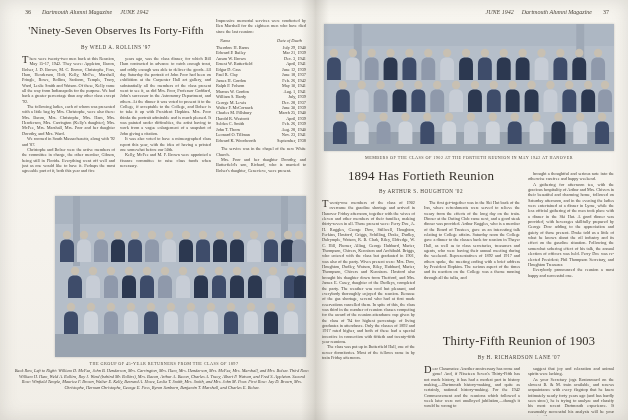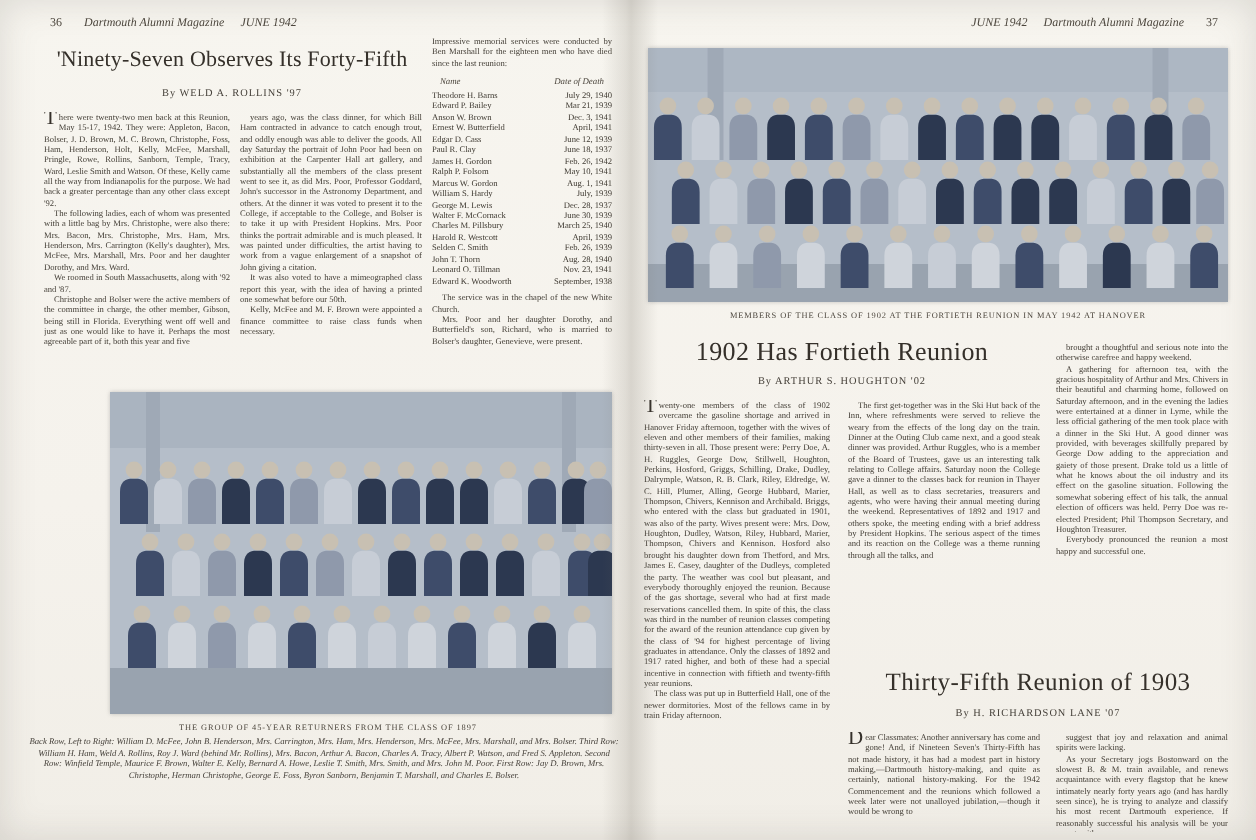--- a/index.html
+++ b/index.html
@@ -279,21 +279,21 @@
           <use href="#fig" x="192" y="94"></use>
           <use href="#fig" x="214" y="94"></use>
           <use href="#fig" x="236" y="94"></use>
           <use href="#fig" x="258" y="94"></use>
           <use href="#fig" x="280" y="94"></use>
       </g>
     </svg>
   </div>
   <div class="abs cap-title" style="left:324px; top:155px; width:290px;">MEMBERS OF THE CLASS OF 1902 AT THE FORTIETH REUNION IN MAY 1942 AT HANOVER</div>
 
-  <div class="abs art-title t2" style="left:322px; top:168px; width:198px;">1902 Has Fortieth Reunion</div>
+  <div class="abs art-title t2" style="left:322px; top:168px; width:198px;">1894 Has Fortieth Reunion</div>
   <div class="abs byline" style="left:322px; top:188px; width:198px;">By ARTHUR S. HOUGHTON '02</div>
 
   <div class="abs body-col lead" style="left:322px; top:200px; width:93px; height:212px;">
     <p>Twenty-one members of the class of 1902 overcame the gasoline shortage and arrived in Hanover Friday afternoon, together with the wives of eleven and other members of their families, making thirty-seven in all. Those present were: Perry Doe, A. H. Ruggles, George Dow, Stillwell, Houghton, Perkins, Hosford, Griggs, Schilling, Drake, Dudley, Dalrymple, Watson, R. B. Clark, Riley, Eldredge, W. C. Hill, Plumer, Alling, George Hubbard, Marier, Thompson, Chivers, Kennison and Archibald. Briggs, who entered with the class but graduated in 1901, was also of the party. Wives present were: Mrs. Dow, Houghton, Dudley, Watson, Riley, Hubbard, Marier, Thompson, Chivers and Kennison. Hosford also brought his daughter down from Thetford, and Mrs. James E. Casey, daughter of the Dudleys, completed the party. The weather was cool but pleasant, and everybody thoroughly enjoyed the reunion. Because of the gas shortage, several who had at first made reservations cancelled them. In spite of this, the class was third in the number of reunion classes competing for the award of the reunion attendance cup given by the class of '94 for highest percentage of living graduates in attendance. Only the classes of 1892 and 1917 rated higher, and both of these had a special incentive in connection with fiftieth and twenty-fifth year reunions.</p>
       <p>The class was put up in Butterfield Hall, one of the newer dormitories. Most of the fellows came in by train Friday afternoon.</p>
   </div>
 
   <div class="abs body-col" style="left:424px; top:200px; width:96px; height:128px;">
     <p>The first get-together was in the Ski Hut back of the Inn, where refreshments were served to relieve the weary from the effects of the long day on the train. Dinner at the Outing Club came next, and a good steak dinner was provided. Arthur Ruggles, who is a member of the Board of Trustees, gave us an interesting talk relating to College affairs. Saturday noon the College gave a dinner to the classes back for reunion in Thayer Hall, as well as to class secretaries, treasurers and agents, who were having their annual meeting during the weekend. Representatives of 1892 and 1917 and others spoke, the meeting ending with a brief address by President Hopkins. The serious aspect of the times and its reaction on the College was a theme running through all the talks, and</p>
   </div>

